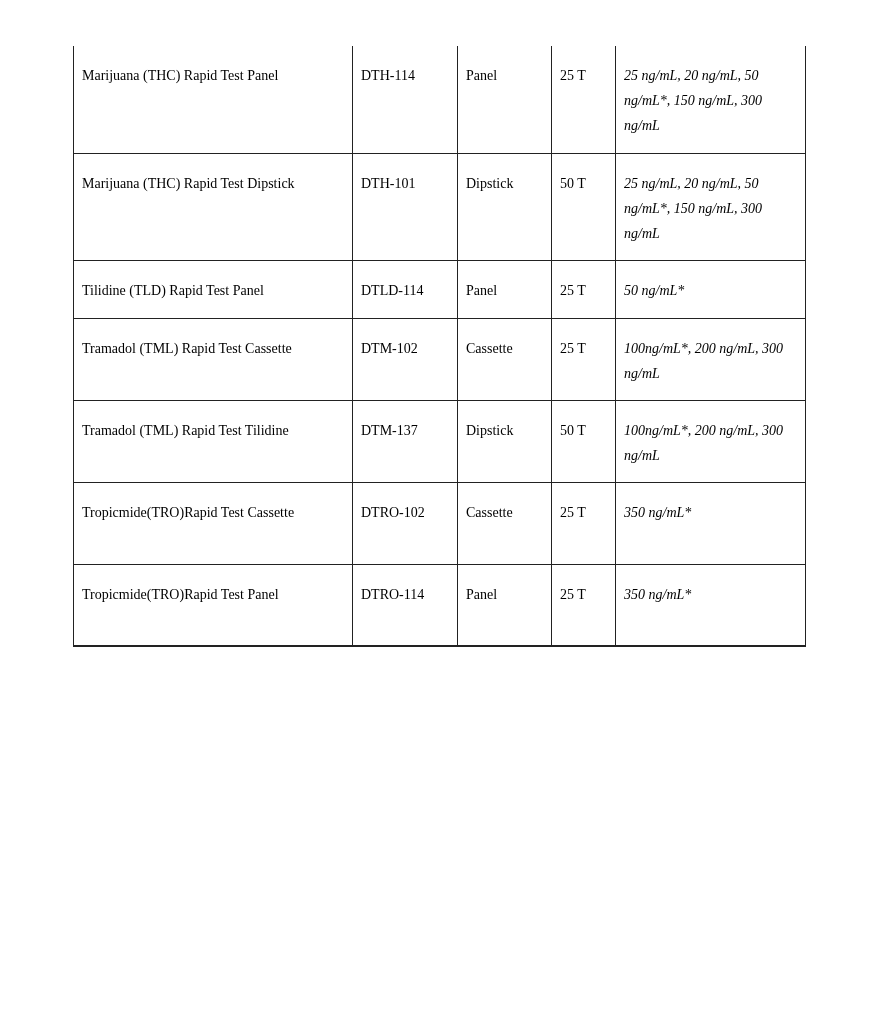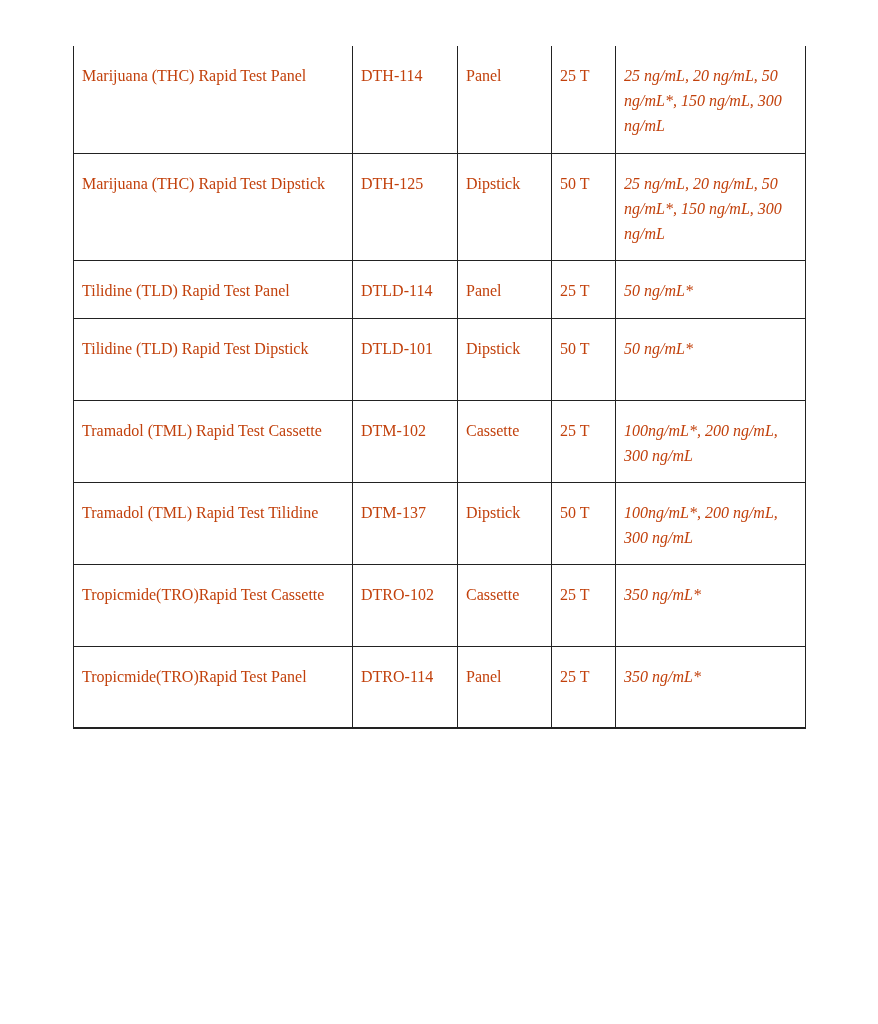--- a/index.html
+++ b/index.html
@@ -5,23 +5,23 @@
     html, body { margin: 0; padding: 0; background: #ffffff; }
     body { width: 878px; height: 1024px; position: relative; overflow: hidden; }
     .doc-table {
       position: absolute;
       left: 73px;
       top: 46px;
       border-collapse: collapse;
       table-layout: fixed;
       width: 732px;
       font-family: "Liberation Serif", serif;
-      font-size: 16px;
+      font-size: 14px;
       line-height: 25px;
-      color: #c2410c;
+      color: #000000;
     }
     .doc-table td {
       border-left: 1.5px solid #222222;
       border-right: 1.5px solid #222222;
       border-bottom: 1.5px solid #222222;
       vertical-align: top;
       padding: 17px 8px 14px 8px;
       white-space: normal;
     }
     .doc-table tr:last-child td { border-bottom: 2px solid #222222; }
@@ -46,37 +46,30 @@
   <tbody>
     <tr style="height:107px">
       <td>Marijuana (THC) Rapid Test Panel</td>
       <td>DTH-114</td>
       <td>Panel</td>
       <td>25 T</td>
       <td class="cut">25 ng/mL, 20 ng/mL, 50 ng/mL*, 150 ng/mL, 300 ng/mL</td>
     </tr>
     <tr style="height:107px">
       <td>Marijuana (THC) Rapid Test Dipstick</td>
-      <td>DTH-125</td>
+      <td>DTH-101</td>
       <td>Dipstick</td>
       <td>50 T</td>
       <td class="cut">25 ng/mL, 20 ng/mL, 50 ng/mL*, 150 ng/mL, 300 ng/mL</td>
     </tr>
     <tr style="height:58px">
       <td>Tilidine (TLD) Rapid Test Panel</td>
       <td>DTLD-114</td>
       <td>Panel</td>
       <td>25 T</td>
-      <td class="cut">50 ng/mL*</td>
-    </tr>
-    <tr style="height:82px">
-      <td>Tilidine (TLD) Rapid Test Dipstick</td>
-      <td>DTLD-101</td>
-      <td>Dipstick</td>
-      <td>50 T</td>
       <td class="cut">50 ng/mL*</td>
     </tr>
     <tr style="height:82px">
       <td>Tramadol (TML) Rapid Test Cassette</td>
       <td>DTM-102</td>
       <td>Cassette</td>
       <td>25 T</td>
       <td class="cut">100ng/mL*, 200 ng/mL, 300 ng/mL</td>
     </tr>
     <tr style="height:82px">

